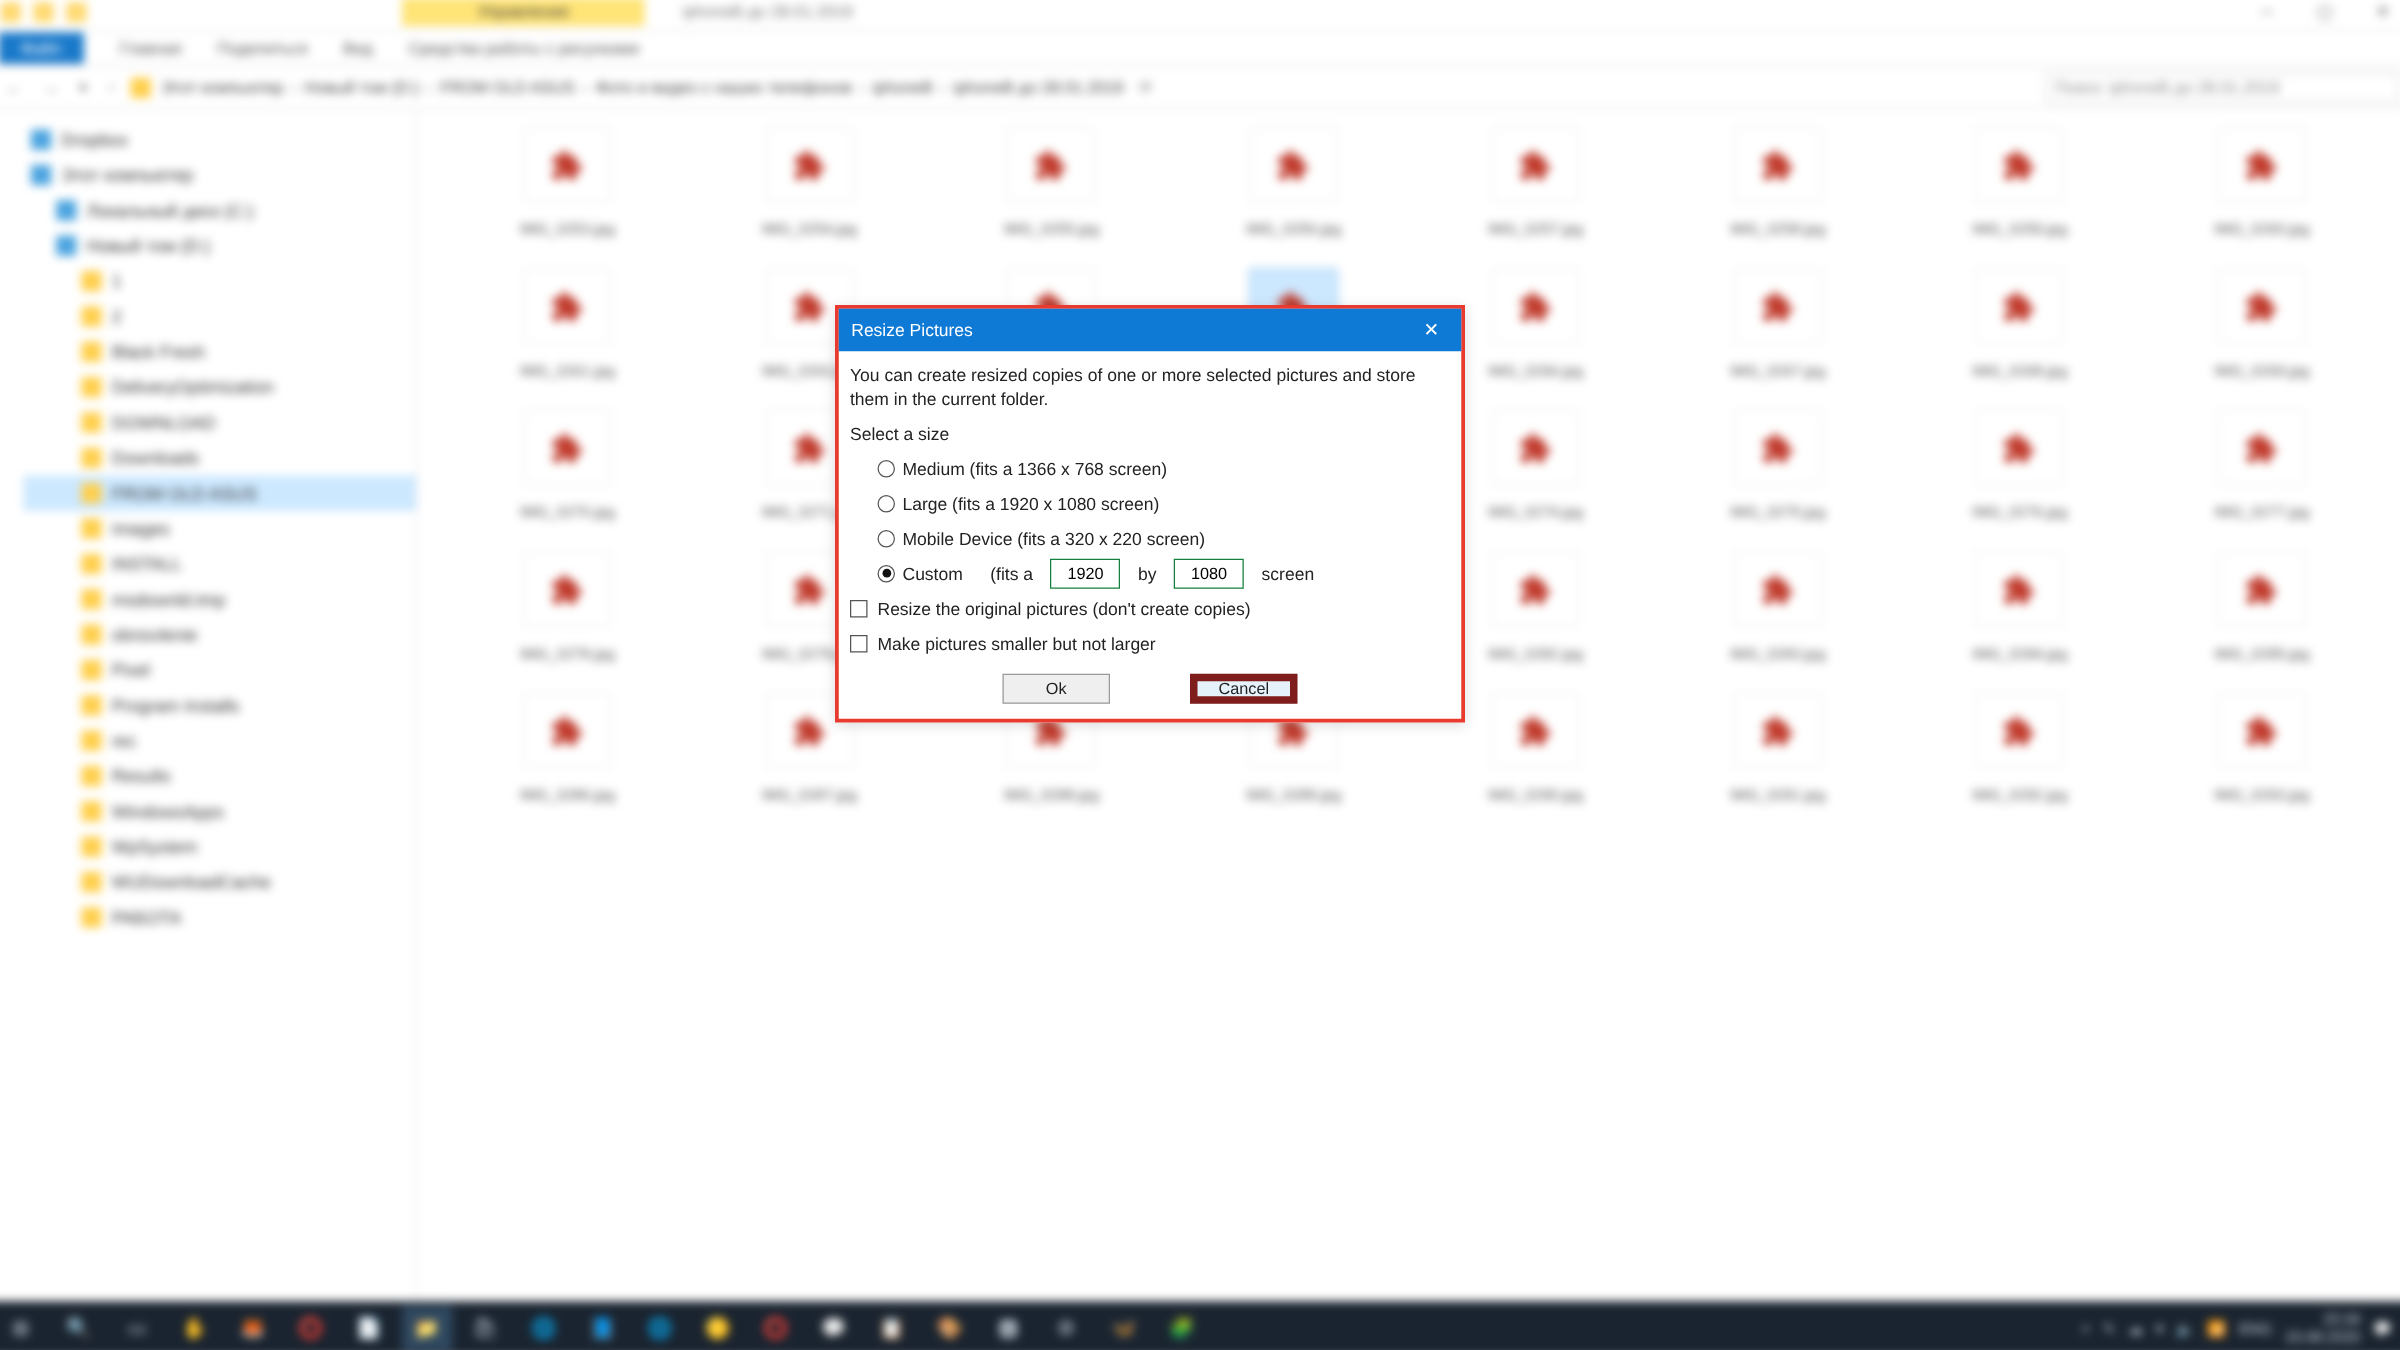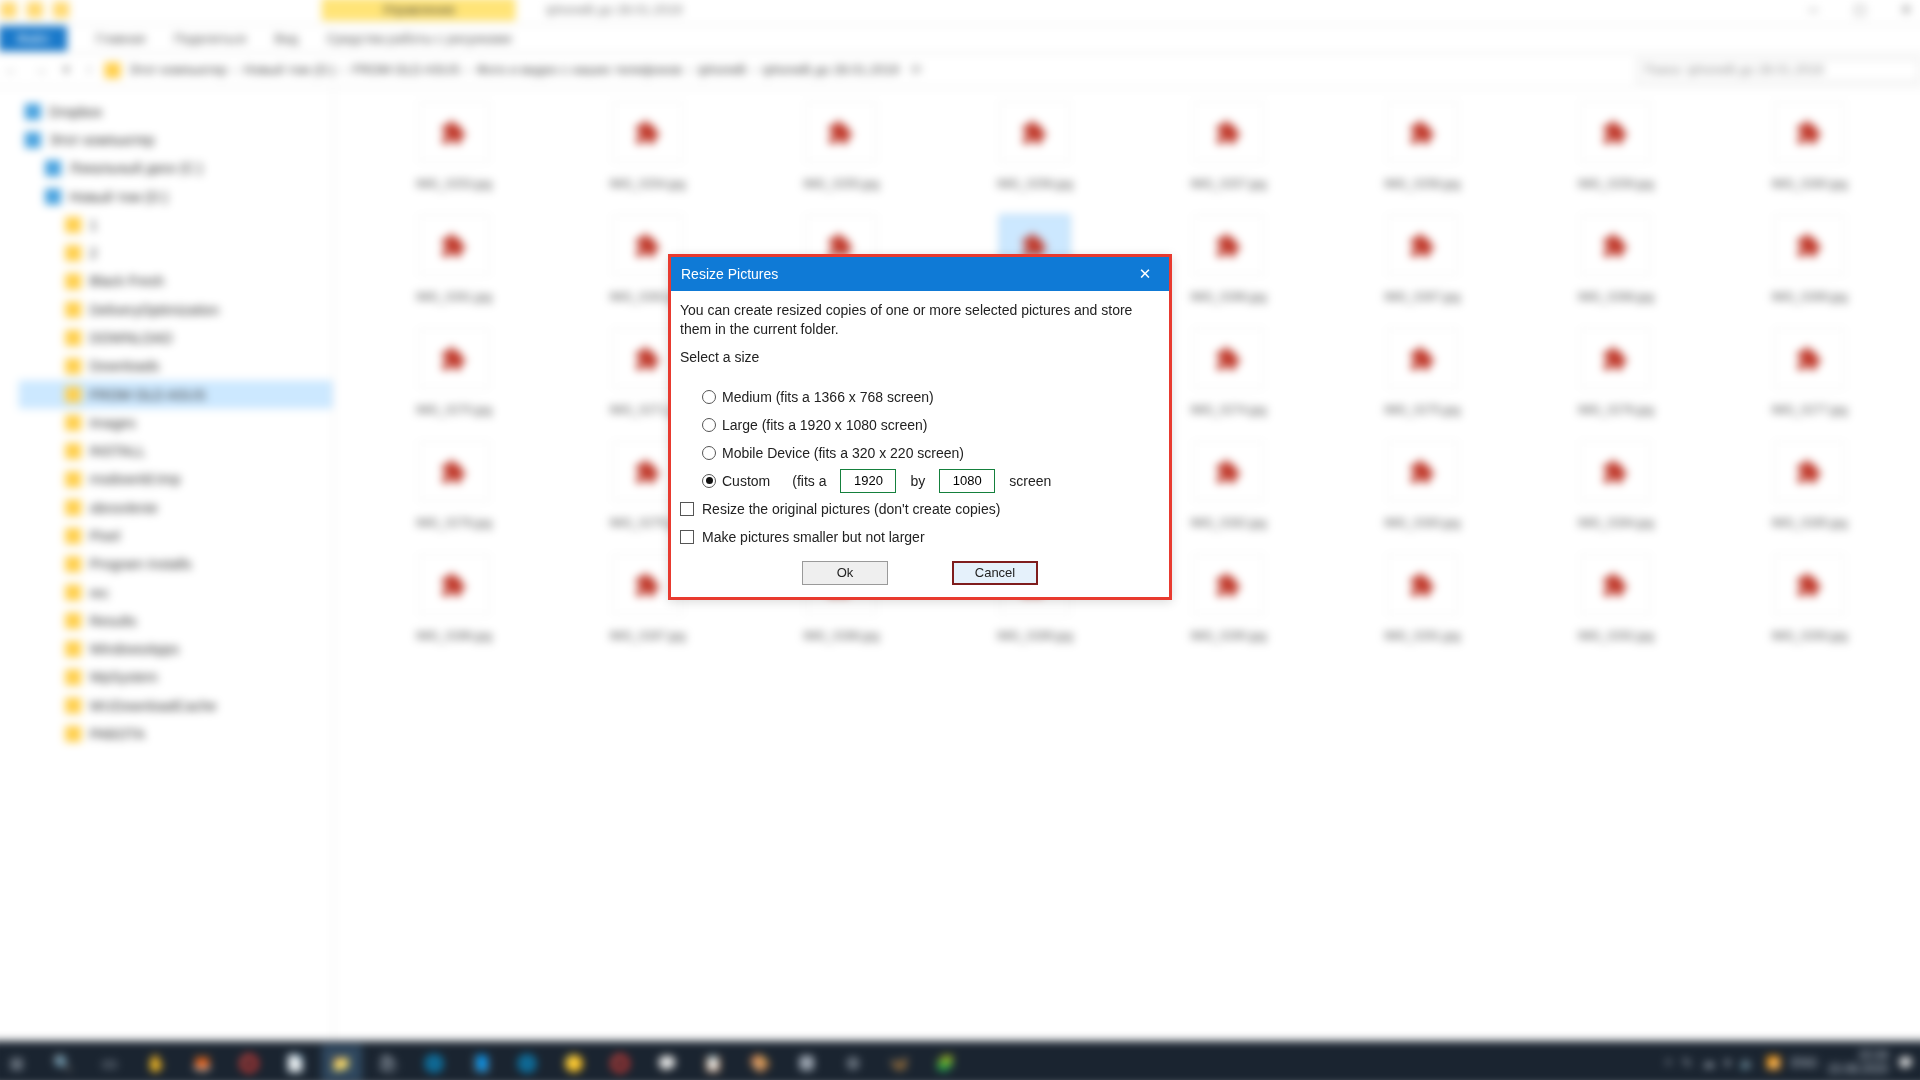--- a/index.html
+++ b/index.html
@@ -87,38 +87,38 @@
 }
 .taskbar .tb { width:40px; height:36px; display:flex; align-items:center; justify-content:center; color:#cfd8e3; }
 .taskbar .tb.active { background:#2f4860; }
 .taskbar .spacer { flex:1; }
 .taskbar .tray { display:flex; align-items:center; gap:10px; color:#cfd8e3; font-size:12px; padding-right:10px;}
 .taskbar .clock { text-align:right; line-height:1.15; }
 
 
 .dialog {
   position:absolute;
-  left: 668px; top: 254px; width: 504px;
+  left: 668px; top: 244px; width: 504px;
   border: 3px solid #e83a2f;
   background:#fff;
   font-size: 14px; color:#222;
   box-shadow: 0 2px 10px rgba(0,0,0,.15);
 }
 .dialog .dlg-title {
   height: 34px; background:#0f7ad6; color:#fff;
   display:flex; align-items:center; padding: 0 10px;
 }
 .dialog .dlg-title .close {
   margin-left:auto; width:28px; height:28px;
   display:flex; align-items:center; justify-content:center;
   color:#fff; font-size:15px;
 }
 .dialog .dlg-body { padding: 10px 9px 12px; }
 .dialog .msg { line-height:1.35; margin-bottom:10px; }
-.dialog .select { margin-bottom:18px; }
+.dialog .select { margin-bottom:6px; }
 .dialog .opts { padding-left: 22px; }
 .dialog .opt { display:flex; align-items:center; height:28px; gap:6px; }
 .dialog .radio {
   width:14px; height:14px; border:1px solid #555; border-radius:50%;
   display:inline-flex; align-items:center; justify-content:center;
 }
 .dialog .radio .dot { width:7px; height:7px; border-radius:50%; background:#111; display:none; }
 .dialog .opt.checked .dot { display:block; }
 .dialog .custom-inline { margin-left:16px; }
 .dialog .dim {
@@ -129,21 +129,21 @@
 .dialog .chk {
   width:14px; height:14px; border:1px solid #555; display:inline-block;
 }
 .dialog .btns {
   display:flex; justify-content:center; gap:64px; margin-top:10px;
 }
 .dialog .btn {
   width:86px; height:24px; border:1px solid #9a9a9a; background:#efefef;
   font-size:13px; display:flex; align-items:center; justify-content:center;
 }
-.dialog .btn.focus { border:2px solid #7f1d1d; background:#e5f1fb; }
+.dialog .btn.focus { border:6px solid #7f1d1d; background:#e5f1fb; }
 </style>
 </head>
 <body>
 
 <div class="bg-wrap">
   <div class="explorer">
 
     <div class="title-row">
       <div class="qat">
         <span></span>

